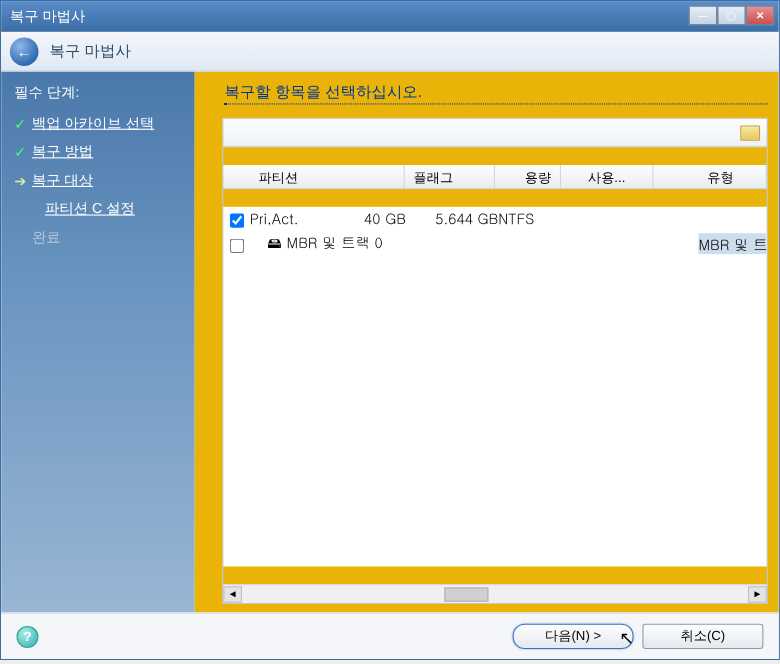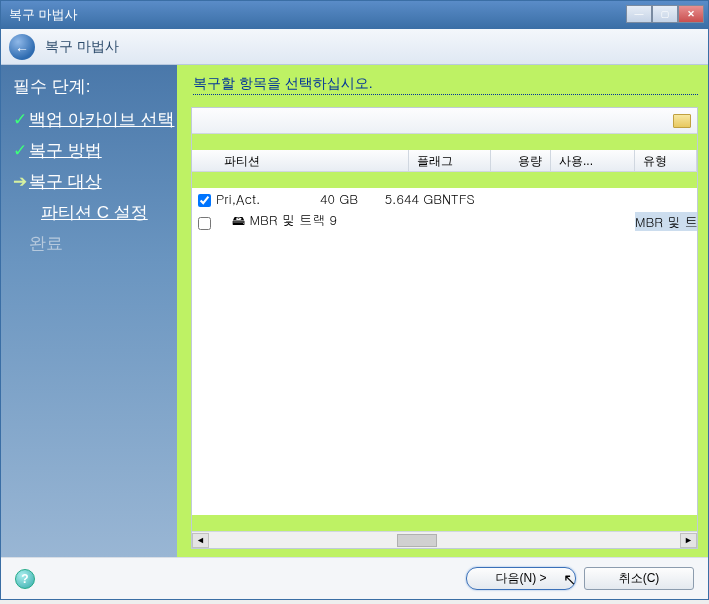--- a/index.html
+++ b/index.html
@@ -12,45 +12,45 @@
   .win-controls { display: flex; height: 20px; gap: 0; margin-right: 4px; }
   .win-btn { width: 26px; height: 18px; display: flex; align-items: center; justify-content: center; border: 1px solid #798aa0; background: linear-gradient(to bottom,#e6edf6,#c5d3e6); font-size: 9px; cursor: default; }
   .win-btn.close { background: linear-gradient(to bottom,#e89090,#c94f4f); color:#fff; font-weight:bold;}
   
   .header { height: 36px; background: linear-gradient(to bottom, #f4f7fb, #dfe8f3); display: flex; align-items: center; border-bottom: 1px solid #b9c9de; padding: 0 8px; }
   .back-btn { width: 26px; height: 26px; border-radius: 50%; background: radial-gradient(circle at 35% 30%, #8fb8e8, #2e6bb0 70%); display:flex; align-items:center; justify-content:center; color:#fff; font-size:14px; margin-right:10px;}
   .header-title { font-size: 14px; color: #2b4a6a; }
   
   .body { flex: 1; display: flex; overflow: hidden; }
   
-  .sidebar { width: 176px; background: linear-gradient(to bottom, #4a78aa 0%, #6a95c0 40%, #99b6d4 100%); color: #fff; padding: 10px 0 0 12px; font-size: 17px; }
+  .sidebar { width: 176px; background: linear-gradient(to bottom, #4a78aa 0%, #6a95c0 40%, #99b6d4 100%); color: #fff; padding: 10px 0 0 12px; font-size: 13px; }
   .sidebar-heading { margin-bottom: 10px; color:#fff; }
   .step { display: flex; align-items: center; gap: 6px; margin-bottom: 8px; }
   .step .mark { width: 10px; display:inline-block; color:#3eff7a;}
   .step.current .mark { color: #fff; }
   .step.current .arrow { color:#d6f0a0; }
   .step-link { text-decoration: underline; cursor: pointer; }
   .step-disabled { color: #b6c9dd; margin-left: 16px; }
   .substep { margin-left: 28px; text-decoration: underline; margin-bottom:8px; }
   
-  .main { flex: 1; background: #bef264; display: flex; flex-direction: column; padding: 8px 10px 0 14px; overflow: hidden; }
+  .main { flex: 1; background: #eab308; display: flex; flex-direction: column; padding: 8px 10px 0 25px; overflow: hidden; }
   .instruction { color: #003399; font-size: 14px; margin: 2px 0 12px 2px; border-bottom: 1px dotted #003399; display:inline-block; padding-bottom:1px;}
   
   .listbox { flex: 1; border: 1px solid #bfcbd8; display:flex; flex-direction: column; min-height: 0; gap: 16px; }
   .list-toolbar { height: 26px; border-bottom: 1px solid #d0d7e0; display:flex; justify-content:flex-end; align-items:center; padding:0 6px; background: linear-gradient(to bottom,#fdfdfe,#edf1f6);}
   .file-icon { width: 18px; height: 14px; background: linear-gradient(to bottom,#f7e7a0,#e7c860); border:1px solid #c0a040; border-radius:1px;}
   
   .list-header { display: flex; height: 22px; background: linear-gradient(to bottom,#fdfdfe,#e8edf3); border-bottom: 1px solid #d0d7e0; font-size:12px;}
   .col { border-right: 1px solid #d0d7e0; padding: 3px 8px; text-align:left; white-space:nowrap; overflow:hidden;}
   .col-checkbox { width: 24px; border-right: none; padding:3px 4px;}
   .col-partition { flex: 1; }
   .col-flags { width: 82px; }
   .col-capacity { width: 60px; text-align:right;}
-  .col-used { width: 84px; text-align:left;}
-  .col-type { width: 62px; }
+  .col-used { width: 84px; text-align:center;}
+  .col-type { width: 62px; margin-left: 41px; }
   
   .list-body { flex:1; background:#fff; overflow:hidden; font-family: "Gulim","Malgun Gothic",monospace; font-size:13px;}
   .group-row { display:flex; align-items:center; padding: 3px 2px; color:#003399; }
   .group-row .cb { width:13px; height:13px; background:#2a56b0; border:1px solid #2a56b0; margin:0 6px 0 4px;}
   .group-label { border-bottom: 1px dotted #003399;}
   .group-line { flex:1; border-top: 1px solid #a8bdd6; margin-left:8px; margin-top:2px;}
   
   .data-row { display:flex; padding: 1px 0; align-items:center;}
   .data-row .cell { white-space:nowrap;}
   .c-check { width:24px; text-align:center;}
@@ -139,21 +139,21 @@
             <span class="cell c-check"><input type="checkbox" checked="" style=""></span>
             <span class="cell c-flag">Pri,Act.</span>
             <span class="cell c-cap">40 GB</span>
             <span class="cell c-used">5.644 GB</span>
             <span class="cell c-type">NTFS</span>
           </div>
           <div class="data-row">
             <span class="cell c-check"><input type="checkbox" style=""></span>
             <span class="cell c-part">
               <span>🖴</span>
-              <span>MBR 및 트랙 9</span>
+              <span>MBR 및 트랙 0</span>
             </span>
             <span class="cell c-flag"></span>
             <span class="cell c-cap"></span>
             <span class="cell c-used"></span>
             <span class="cell c-type sel">MBR 및 트</span>
           </div>
         </div>
         <div class="hscroll">
           <div class="arrow">◄</div>
           <div class="track">

